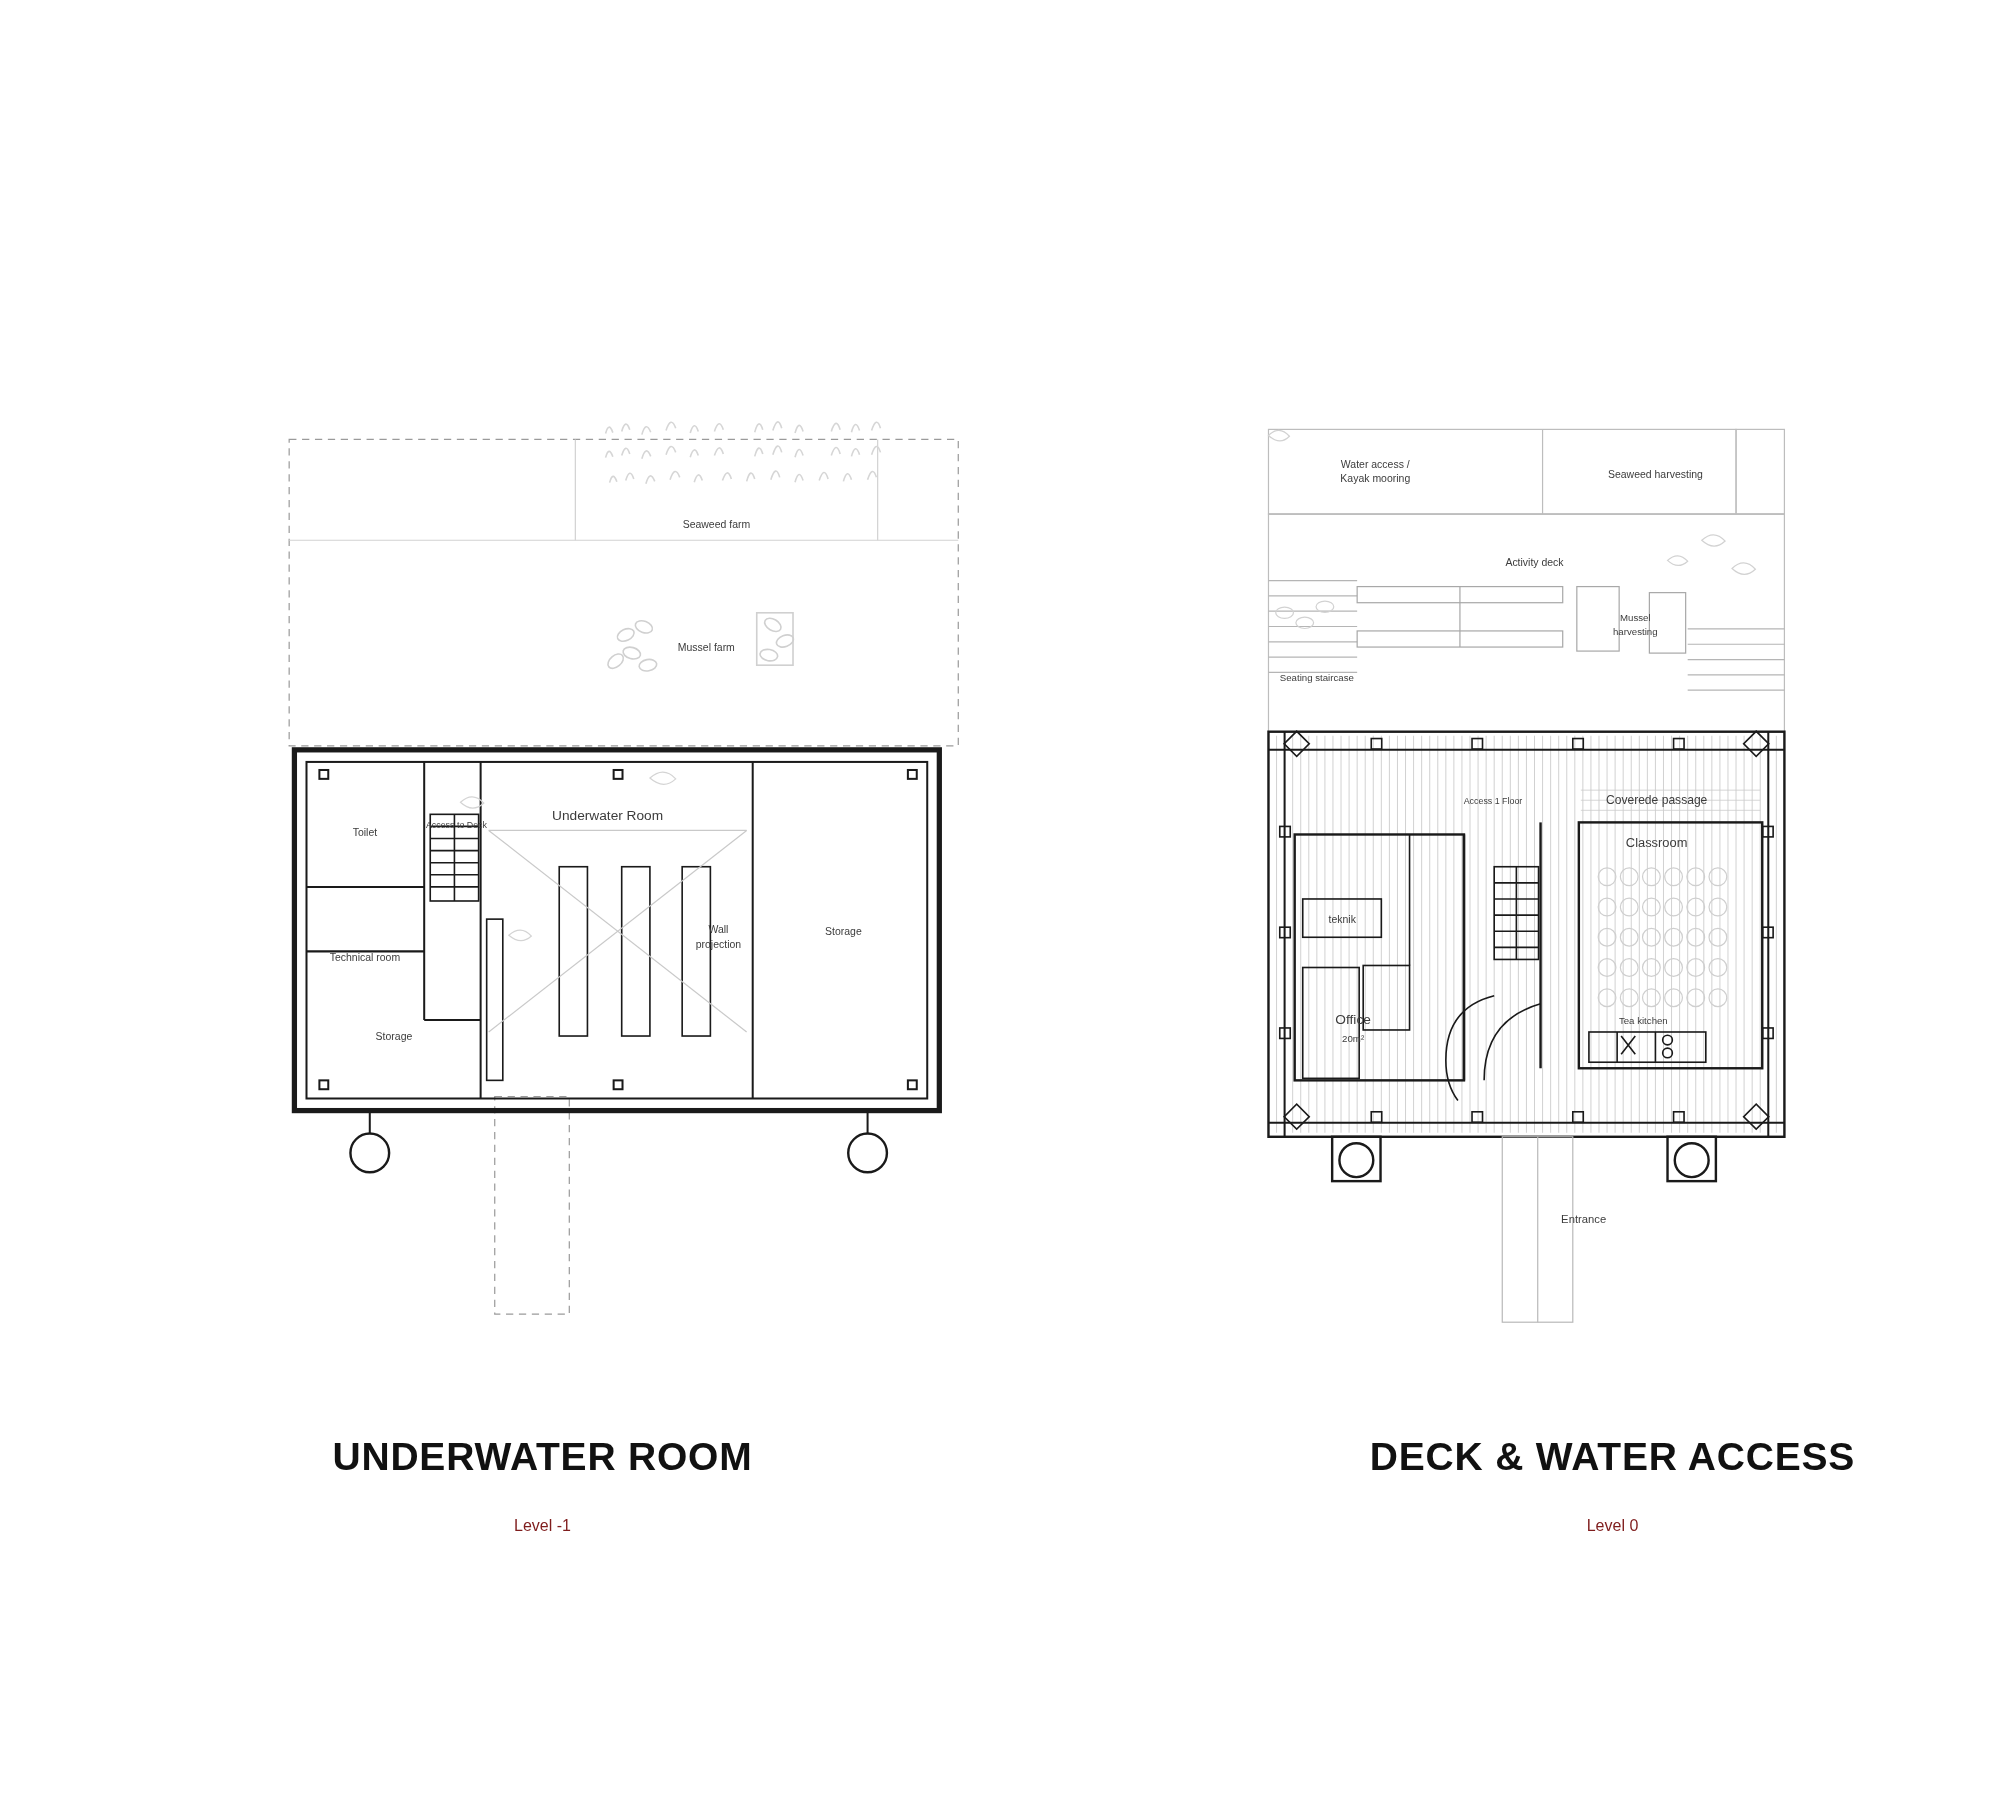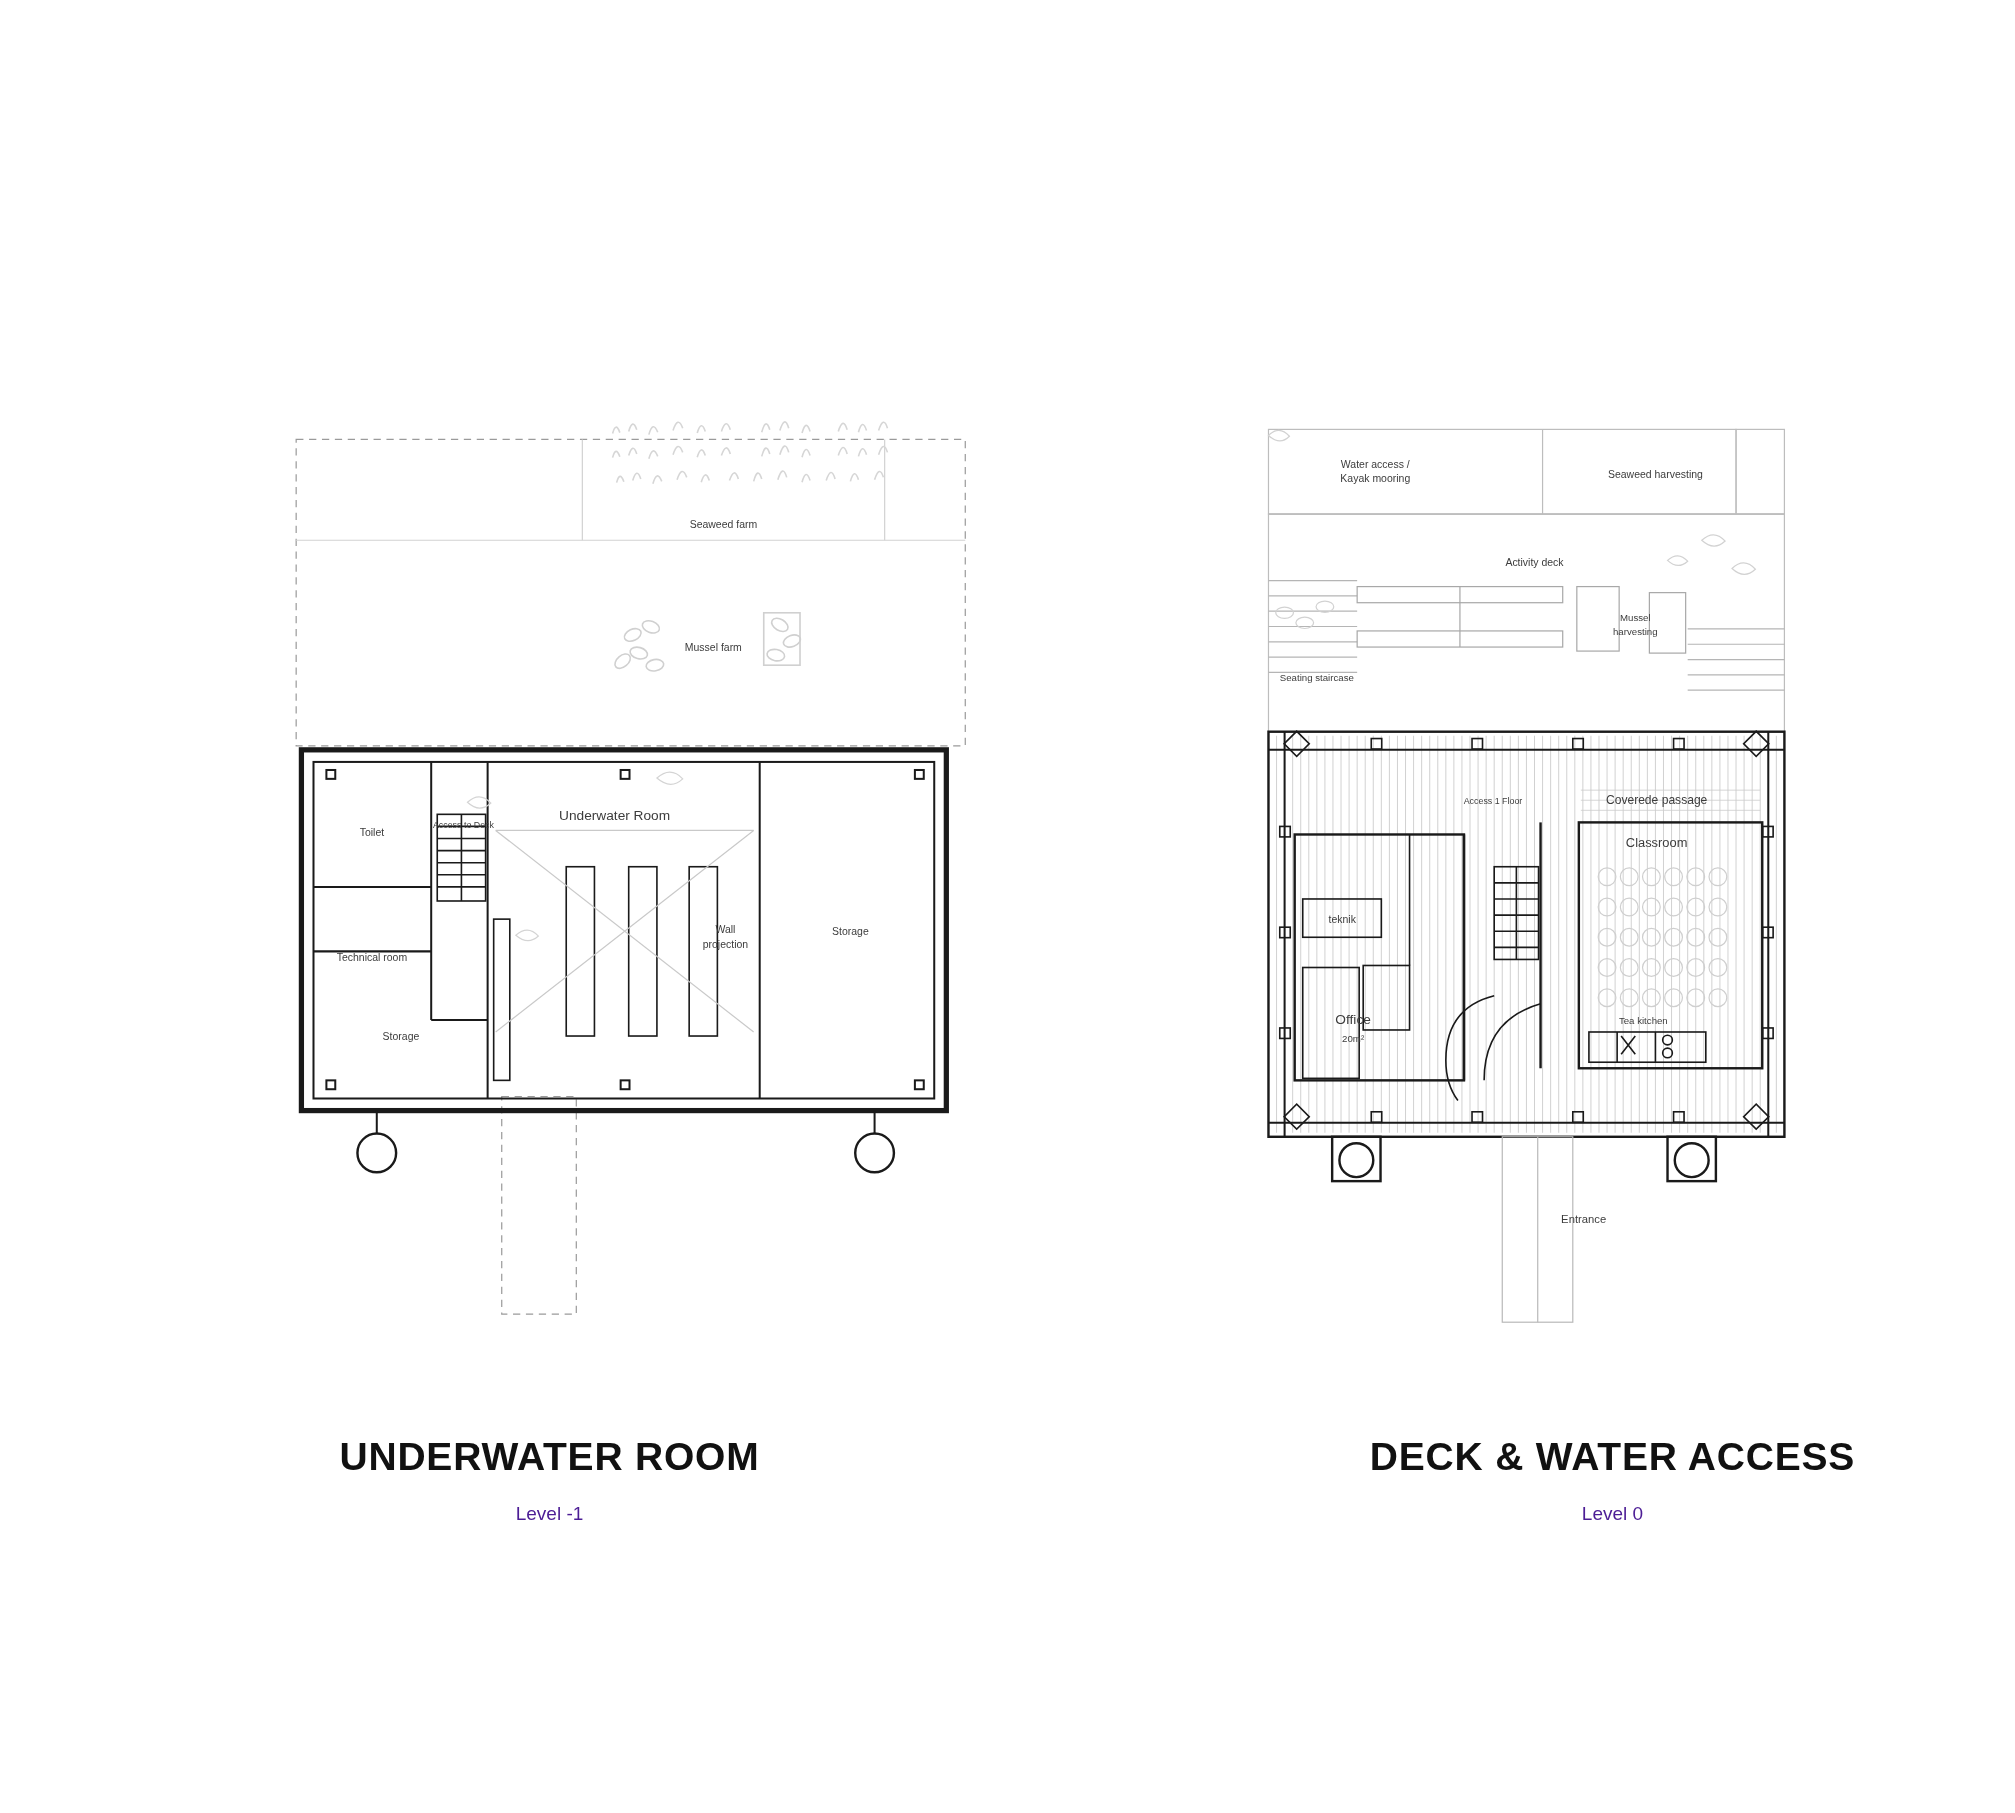--- a/index.html
+++ b/index.html
@@ -35,35 +35,35 @@
     text-align: center;
   }
   .caption-title {
     font-size: 39px;
     font-weight: bold;
     letter-spacing: 0.8px;
     color: #111111;
     white-space: nowrap;
   }
   .caption-sub {
-    font-size: 19px;
+    font-size: 16px;
     font-weight: normal;
-    color: #4c1d95;
-    margin-top: 24px;
+    color: #7f1d1d;
+    margin-top: 38px;
     white-space: nowrap;
   }
   svg { display: block; }
   text { font-family: "Liberation Sans", sans-serif; fill: #3c3c3c; }
 </style>
 </head>
 <body>
 
 <div class="board">
 
-  <div class="panel" style="left:12px; width:1075px;">
+  <div class="panel" style="left:5px; width:1075px;">
     <svg class="plan" width="1075" height="1411" viewBox="0 0 2667 3500">
       <g fill="none" stroke="#1a1a1a" vector-effect="non-scaling-stroke">
 
         <g stroke="#9a9a9a" stroke-width="3" stroke-dasharray="18 14">
           <rect x="705" y="1090" width="1660" height="760"></rect>
           <rect x="1215" y="2720" width="185" height="540"></rect>
         </g>
 
         <g stroke="#d2d2d2" stroke-width="3">
           <line x1="705" y1="1340" x2="2365" y2="1340"></line>

